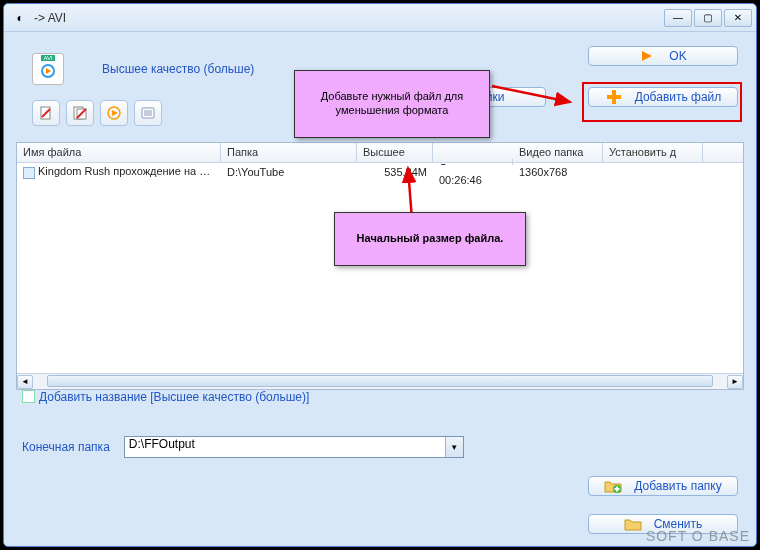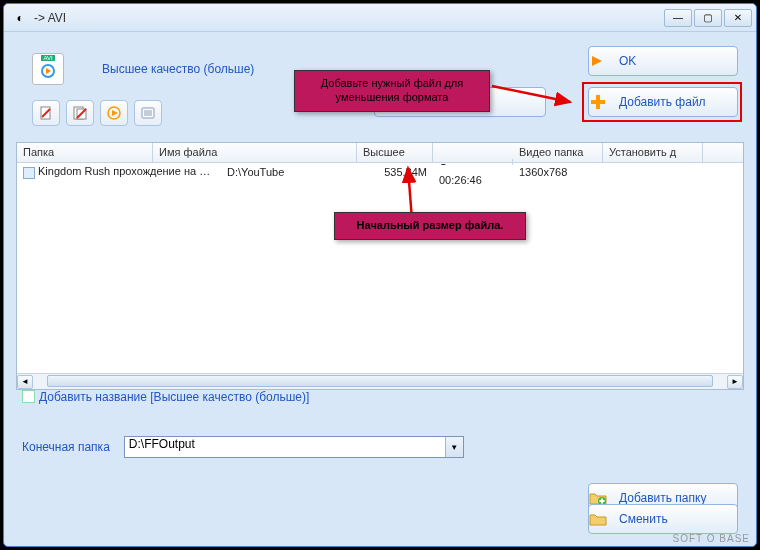--- a/index.html
+++ b/index.html
@@ -15,21 +15,21 @@
 
 .content { padding: 8px 12px 12px 12px; position: relative; height: calc(100% - 28px); }
 
 .top-row { display: flex; align-items: center; gap: 10px; height: 46px; margin: 6px 0 8px 0; }
 .avi-icon { width: 32px; height: 32px; margin-left: 16px; background: #fff; border: 1px solid #bbb; border-radius: 3px; display: flex; flex-direction: column; align-items: center; justify-content: center; position: relative; }
 .avi-icon::before { content: "AVI"; position: absolute; top: 1px; font-size: 6px; background: #2a7; color: #fff; padding: 0 2px; }
 .avi-play { width: 14px; height: 14px; border-radius: 50%; border: 2px solid #39e; display: flex; align-items: center; justify-content: center; margin-top: 4px; }
 .avi-play::after { content: ""; border-left: 5px solid #f80; border-top: 3px solid transparent; border-bottom: 3px solid transparent; margin-left: 1px; }
 .quality-link { color: #2156c4; font-size: 12px; margin-left: 28px; }
 
-.big-btn { height: 30px; width: 150px; background: linear-gradient(#fefefe, #e2edf8); border: 1px solid #92b6df; border-radius: 4px; display: flex; align-items: center; justify-content: flex-start; cursor: pointer; color: #2156c4; font-size: 12px; gap: 12px; }
+.big-btn { height: 20px; width: 150px; background: linear-gradient(#fefefe, #e2edf8); border: 1px solid #92b6df; border-radius: 4px; display: flex; align-items: center; justify-content: center; cursor: pointer; color: #2156c4; font-size: 12px; gap: 12px; }
 .big-btn .bicon { width: 18px; height: 18px; display: flex; align-items: center; justify-content: center; }
 
 .btn-ok { position: absolute; top: 14px; right: 18px; }
 .btn-add { position: absolute; top: 55px; right: 18px; }
 .btn-settings { position: absolute; top: 55px; right: 210px; width: 172px; }
 .add-highlight { position: absolute; top: 50px; right: 14px; width: 160px; height: 40px; border: 2px solid #e30000; pointer-events: none; z-index: 5; }
 
 .toolbar-small { display: flex; gap: 6px; margin-left: 16px; margin-top: 2px; }
 .small-btn { width: 28px; height: 26px; background: linear-gradient(#fdfdfd, #e6eef7); border: 1px solid #abc5e2; border-radius: 4px; display: flex; align-items: center; justify-content: center; cursor: pointer; }
 
@@ -42,35 +42,35 @@
 .file-icon { display: inline-block; width: 12px; height: 12px; background: #def; border: 1px solid #8ac; margin-right: 3px; vertical-align: middle; }
 
 .hscroll { position: absolute; bottom: 0; left: 0; right: 0; height: 16px; background: #eef3f9; border-top: 1px solid #c7d4e5; display: flex; align-items: center; }
 .hscroll .arrow { width: 16px; height: 14px; background: linear-gradient(#fafcfe,#dae6f2); border: 1px solid #b0c6de; border-radius: 2px; display: flex; align-items: center; justify-content: center; font-size: 8px; cursor: pointer; }
 .hscroll .track { flex: 1; height: 14px; position: relative; }
 .hscroll .thumb { position: absolute; left: 14px; top: 0; right: 14px; height: 12px; background: linear-gradient(#eef5fc,#cfdff0); border: 1px solid #a6bfda; border-radius: 2px; }
 
 .bottom1 { display: flex; align-items: flex-start; }
 .chk { width: 13px; height: 13px; border: 1px solid #8da; background: #fff; display: inline-block; margin: 0 4px 0 6px; }
 .add-title-link { color: #2156c4; font-size: 12px; }
-.btn-add-folder { position: absolute; bottom: 33px; right: 18px; }
+.btn-add-folder { position: absolute; bottom: 50px; right: 18px; }
 
 .bottom2 { margin-top: 32px; display: flex; align-items: center; gap: 14px; }
 .out-label { color: #2156c4; font-size: 12px; margin-left: 6px; }
 .out-select { flex: 0 0 340px; height: 22px; background: #fff; border: 1px solid #7a95b8; display: flex; align-items: flex-start; padding: 0 4px; position: relative; font-size: 12px; }
 .out-select .dd { position: absolute; right: 0; top: 0; width: 18px; height: 20px; background: linear-gradient(#eef4fb,#d5e3f2); border-left: 1px solid #9db9d8; display: flex; align-items: center; justify-content: center; font-size: 8px; cursor: pointer; }
 .btn-change { position: absolute; bottom: 12px; right: 18px; }
 
-.callout { position: absolute; background: #be185d; border: 1px solid #333; padding: 6px 10px; font-size: 11px; text-align: center; box-shadow: 2px 2px 5px rgba(0,0,0,0.35); z-index: 10; line-height: 1.25; }
+.callout { position: absolute; background: #f0abfc; border: 1px solid #333; padding: 19px 10px; font-size: 11px; text-align: center; box-shadow: 2px 2px 5px rgba(0,0,0,0.35); z-index: 10; line-height: 1.25; }
 .callout1 { top: 38px; left: 290px; width: 196px; }
 .callout2 { top: 180px; left: 330px; width: 192px; font-weight: bold; }
 
 .arrow-svg { position: absolute; z-index: 8; pointer-events: none; }
 
-.watermark { position: absolute; bottom: 6px; right: 10px; font-size: 10px; color: rgba(120,120,120,0.7); letter-spacing: 1px; z-index: 20; margin-left: 8px; }
+.watermark { position: absolute; bottom: 6px; right: 10px; font-size: 14px; color: rgba(120,120,120,0.7); letter-spacing: 1px; z-index: 20; margin-left: 8px; }
 
 svg { display: block; }
 </style>
 </head>
 <body>
 
 <div class="window">
   <div class="titlebar">
     <span class="titlebar-icon">◐</span>
     <span class="titlebar-text"> -&gt; AVI</span>
@@ -146,22 +146,22 @@
             <rect x="2" y="3" width="12" height="10" rx="1" fill="#fff" stroke="#89b"></rect>
             <line x1="4" y1="6" x2="12" y2="6" stroke="#89b"></line>
             <line x1="4" y1="8" x2="12" y2="8" stroke="#89b"></line>
             <line x1="4" y1="10" x2="12" y2="10" stroke="#89b"></line>
           </svg>
       </div>
     </div>
 
     <div class="table-wrap">
       <div class="thead">
+        <div class="th col-name">Имя файла</div>
         <div class="th col-folder">Папка</div>
-        <div class="th col-name">Имя файла</div>
         <div class="th col-size" style="text-align:left">Высшее</div>
         <div class="th col-len">Длина</div>
         <div class="th col-dim">Видео папка</div>
         <div class="th col-set">Установить д</div>
       </div>
       <div class="trow">
         <div class="td col-name"><span class="file-icon"></span><span>Kingdom Rush прохождение на ПК ...</span></div>
         <div class="td col-folder">D:\YouTube</div>
         <div class="td col-size">535.84M</div>
         <div class="td col-len">00:26:46</div>

